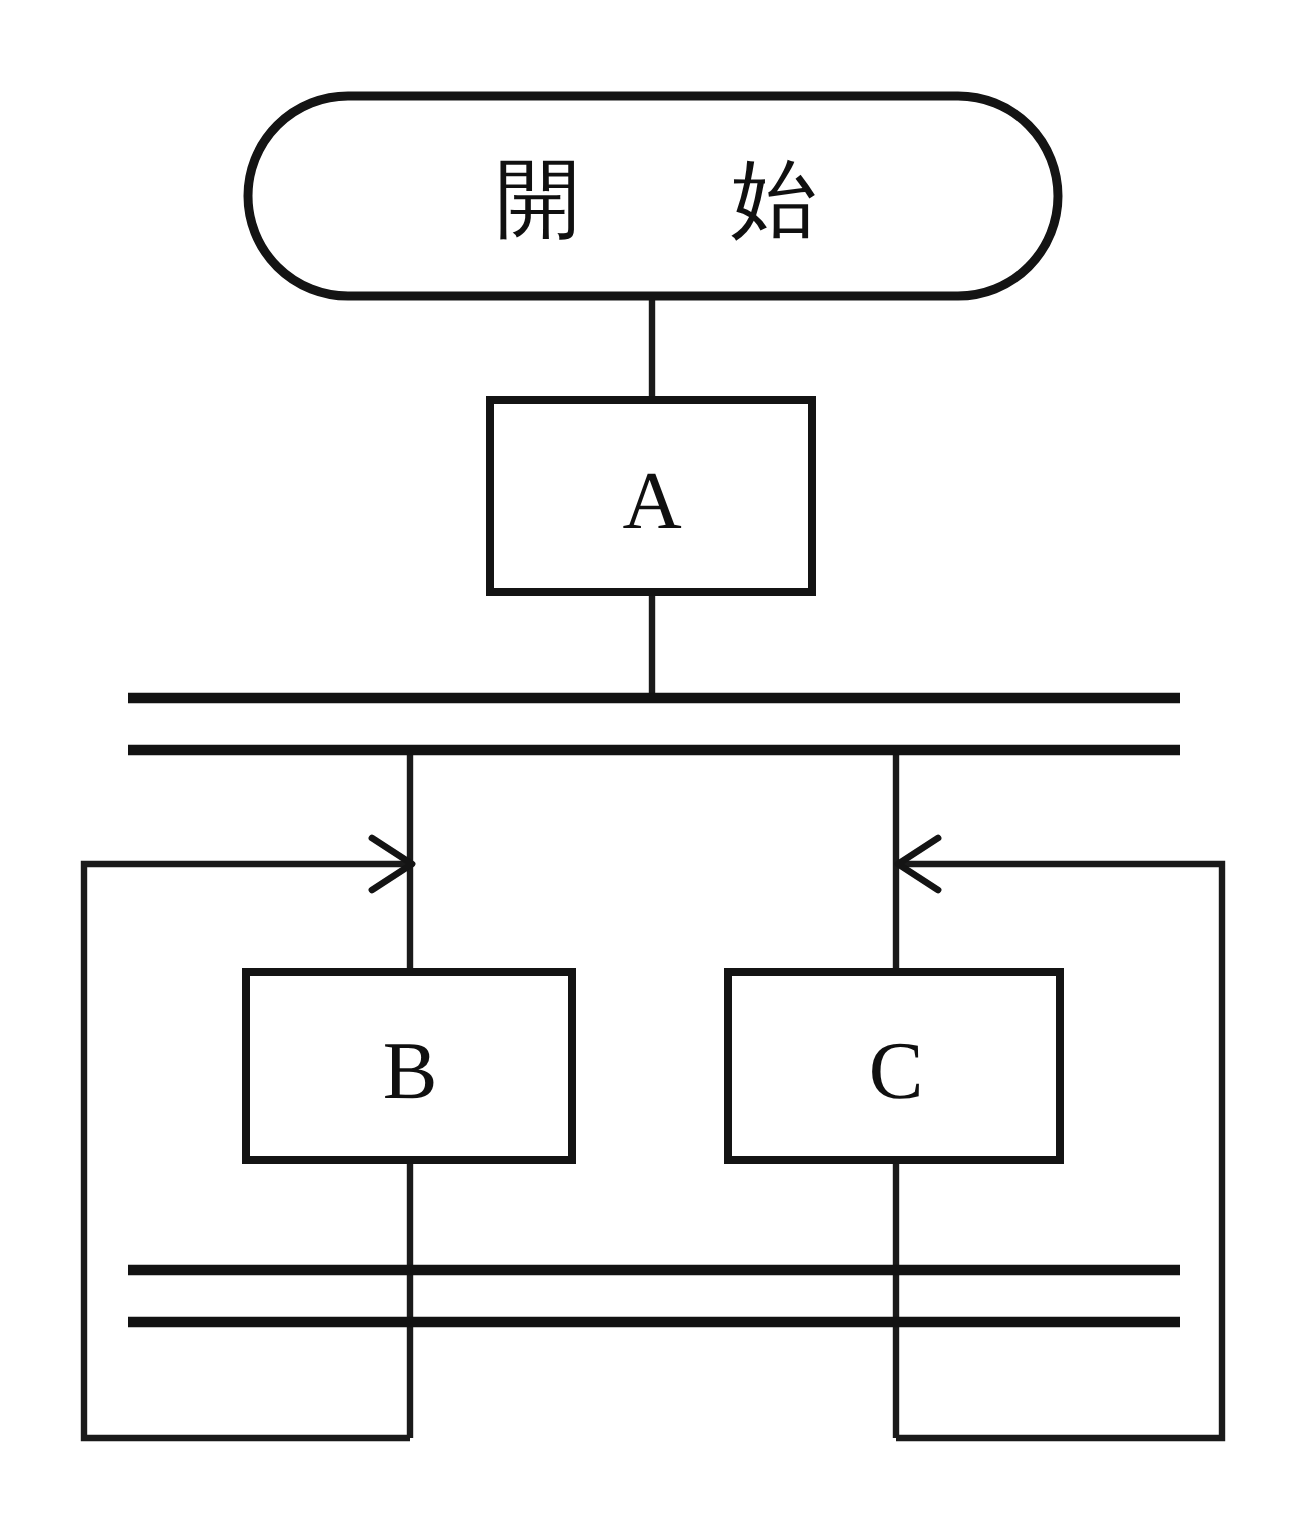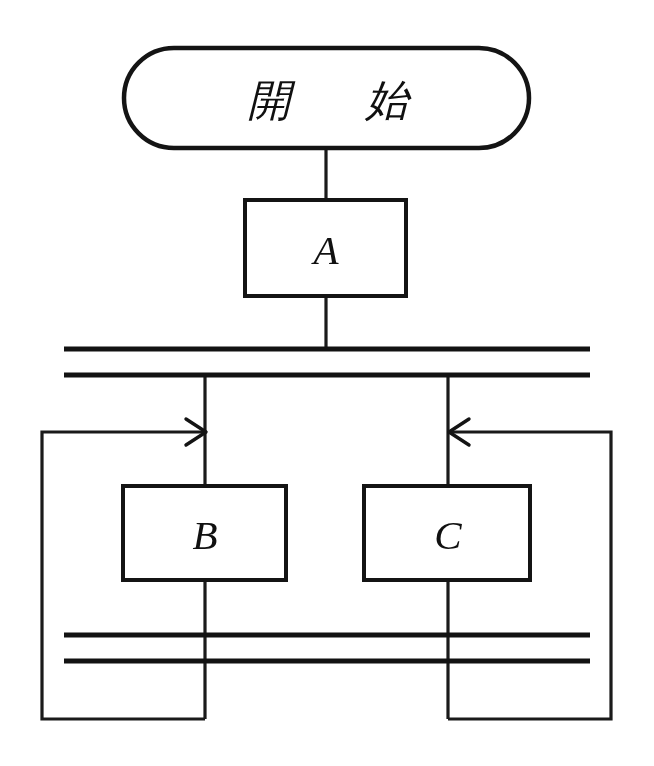--- a/index.html
+++ b/index.html
@@ -10,21 +10,20 @@
   }
   body {
     font-family: "Liberation Serif", "DejaVu Serif", serif;
   }
   #canvas {
     position: relative;
     width: 654px;
     height: 766px;
     background: #ffffff;
     overflow: hidden;
-    font-style: italic;
   }
   #diagram-svg {
     position: absolute;
     left: 0;
     top: 0;
     width: 654px;
     height: 766px;
   }
   .node-shape {
     fill: #ffffff;

